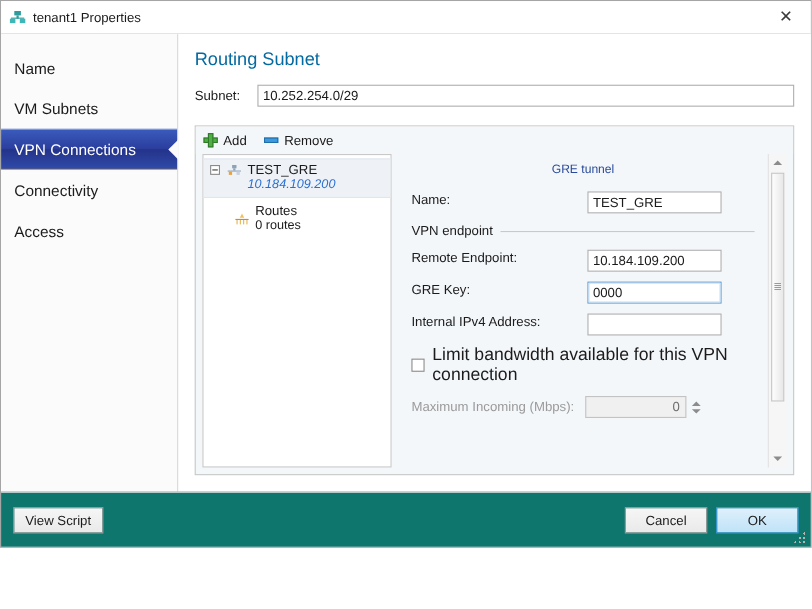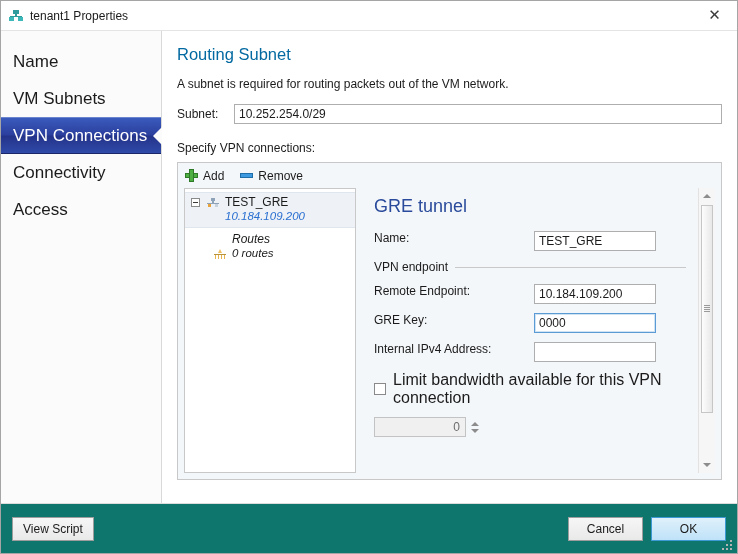--- a/index.html
+++ b/index.html
@@ -11,21 +11,21 @@
     height: 554px;
     font-family: "Liberation Sans", sans-serif;
     font-size: 12px;
     color: #1b1b1b;
     background: #ffffff;
     overflow: hidden;
   }
   .window {
     position: relative;
     width: 738px;
-    height: 554px;
+    height: 498px;
     box-sizing: border-box;
     border: 1px solid #a5a5a5;
     background: #f0f0f0;
     display: flex;
     flex-direction: column;
   }
 
   
   .titlebar {
     height: 29px;
@@ -76,21 +76,21 @@
     background: #fbfbfb;
     border-right: 1px solid #d9d9d9;
     padding-top: 12px;
     position: relative;
   }
   .nav-item {
     height: 37px;
     display: flex;
     align-items: center;
     padding-left: 12px;
-    font-size: 17px;
+    font-size: 14px;
     color: #1b1b1b;
     position: relative;
     box-sizing: border-box;
   }
   .nav-item.selected {
     background: linear-gradient(to bottom, #3a5bbc 0%, #2b3f9e 48%, #24338a 52%, #2f4aa8 100%);
     color: #ffffff;
     border-top: 1px solid #6a84d0;
     border-bottom: 1px solid #1b2668;
   }
@@ -283,22 +283,21 @@
   }
   .node-sub {
     font-size: 11.5px;
     color: #2a6fd0;
     font-style: italic;
     line-height: 15px;
   }
   .tree-child {
     padding: 4px 2px 2px 28px;
     display: flex;
-    align-items: flex-end;
-    font-style: italic;
+    align-items: center;
   }
   .child-sub {
     font-size: 11.5px;
     color: #1b1b1b;
     line-height: 15px;
   }
 
   
   .detail-wrap {
     flex: 1 1 auto;
@@ -309,23 +308,24 @@
   .detail {
     flex: 1 1 auto;
     background: #f4f7fa;
     padding: 8px 12px 0 12px;
     box-sizing: border-box;
     min-width: 0;
     overflow: hidden;
   }
   .detail-title {
     color: #2a4b9b;
-    font-size: 18px;
+    font-size: 11px;
     margin: 0 0 14px 0;
     font-weight: normal;
+    text-align: center;
   }
   .frow {
     display: flex;
     align-items: flex-start;
     margin-bottom: 9px;
   }
   .frow .lbl {
     width: 160px;
     flex: 0 0 160px;
     font-size: 12px;
@@ -541,28 +541,26 @@
       <div class="nav-item">
         <span>Connectivity</span>
       </div>
       <div class="nav-item">
         <span>Access</span>
       </div>
     </div>
 
     <div class="main">
       <h1 class="page-title">Routing Subnet</h1>
-      <div class="desc">A subnet is required for routing packets out of the VM network.</div>
 
       <div class="subnet-row">
         <span class="lbl">Subnet:</span>
         <input class="txt" type="text" value="10.252.254.0/29" style="">
       </div>
 
-      <div class="specify-lbl">Specify VPN connections:</div>
 
       <div class="vpn-box">
 
         <div class="toolbar">
           <div class="tb-btn">
             <span class="ico-add"></span>
             <span>Add</span>
           </div>
           <div class="tb-btn">
             <span class="ico-remove"></span>
@@ -637,20 +635,21 @@
               </div>
 
 
 
               <div class="cbrow">
                 <span class="checkbox"></span>
                 <span class="cbl">Limit bandwidth available for this VPN connection</span>
               </div>
 
               <div class="spinrow">
+                <span class="lbl">Maximum Incoming (Mbps):</span>
                 <input class="spin-input" type="text" disabled="" value="0" style="">
                 <span class="spin-btns">
                   <span class="ar up"></span>
                   <span class="ar dn"></span>
                 </span>
               </div>
             </div>
 
             <div class="vscroll">
               <div class="sb-btn">

